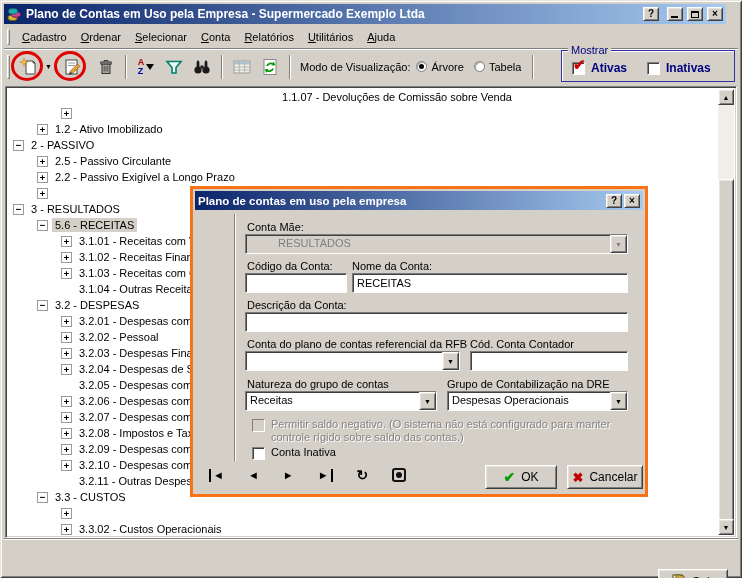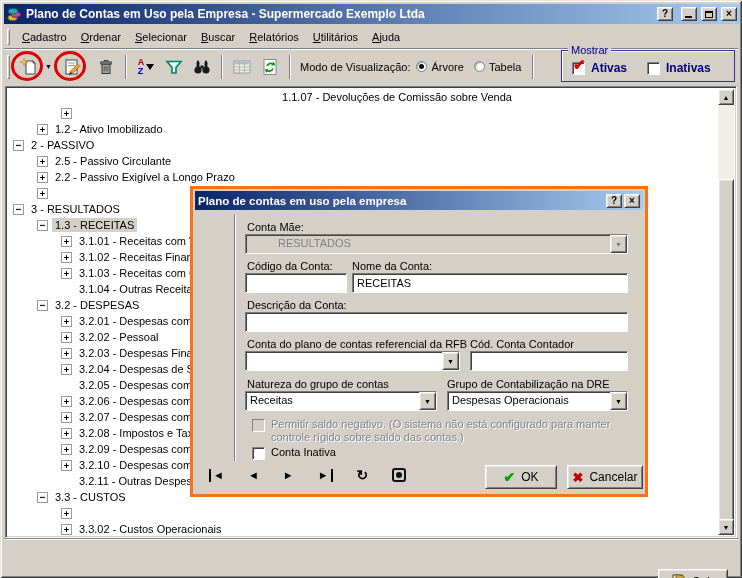--- a/index.html
+++ b/index.html
@@ -10,21 +10,21 @@
     background:#d4d0c8; position:relative; overflow:hidden;
   }
   .window {
     position:absolute; inset:0;
     background:#d4d0c8;
     box-shadow: inset 1px 1px 0 #e8e4dc, inset -1px -1px 0 #404040,
                 inset 2px 2px 0 #fff,   inset -2px -2px 0 #808080;
   }
   
   .titlebar {
-    position:absolute; left:4px; top:4px; right:2px; height:20px;
+    position:absolute; left:4px; top:4px; right:16px; height:20px;
     background: linear-gradient(to right, #0a246a, #a6caf0);
     display:flex; align-items:center; padding:0 3px; gap:4px;
   }
   .titlebar .title { flex:1; color:#fff; font-weight:bold; font-size:12px;
     white-space:nowrap; overflow:hidden; }
   .tbtn {
     width:16px; height:14px; background:#d4d0c8;
     border:1px solid; border-color:#fff #404040 #404040 #fff;
     box-shadow: inset 1px 1px 0 #e8e4dc, inset -1px -1px 0 #808080;
     display:flex; align-items:center; justify-content:center;
@@ -205,21 +205,21 @@
         <i class="glyph-max"></i>
       </span>
     <span class="tbtn">×</span>
   </div>
 
   <div class="menubar">
     <span class="grip"></span>
     <span class="menu-item">Cadastro</span>
     <span class="menu-item">Ordenar</span>
     <span class="menu-item">Selecionar</span>
-    <span class="menu-item">Buscar</span>
+    <span class="menu-item">Conta</span>
     <span class="menu-item">Relatórios</span>
     <span class="menu-item">Utilitários</span>
     <span class="menu-item">Ajuda</span>
   </div>
 
   <div class="toolbar">
     <span class="grip"></span>
 
     <span class="tool-btn">
       <svg width="20" height="20" viewBox="0 0 20 20">
@@ -362,21 +362,21 @@
         </div>
         <div class="trow" style="padding-left: 29px;">
           <span class="tbox">+</span>
         </div>
         <div class="trow" style="padding-left: 5px;">
           <span class="tbox">−</span>
           <span class="tlabel">3 - RESULTADOS</span>
         </div>
         <div class="trow" style="padding-left: 29px;">
           <span class="tbox">−</span>
-          <span class="tlabel sel">1.3 - RECEITAS</span>
+          <span class="tlabel sel">5.6 - RECEITAS</span>
         </div>
         <div class="trow" style="padding-left: 53px;">
           <span class="tbox">+</span>
           <span class="tlabel">3.1.01 - Receitas com Ve</span>
         </div>
         <div class="trow" style="padding-left: 53px;">
           <span class="tbox">+</span>
           <span class="tlabel">3.1.02 - Receitas Finance</span>
         </div>
         <div class="trow" style="padding-left: 53px;">

